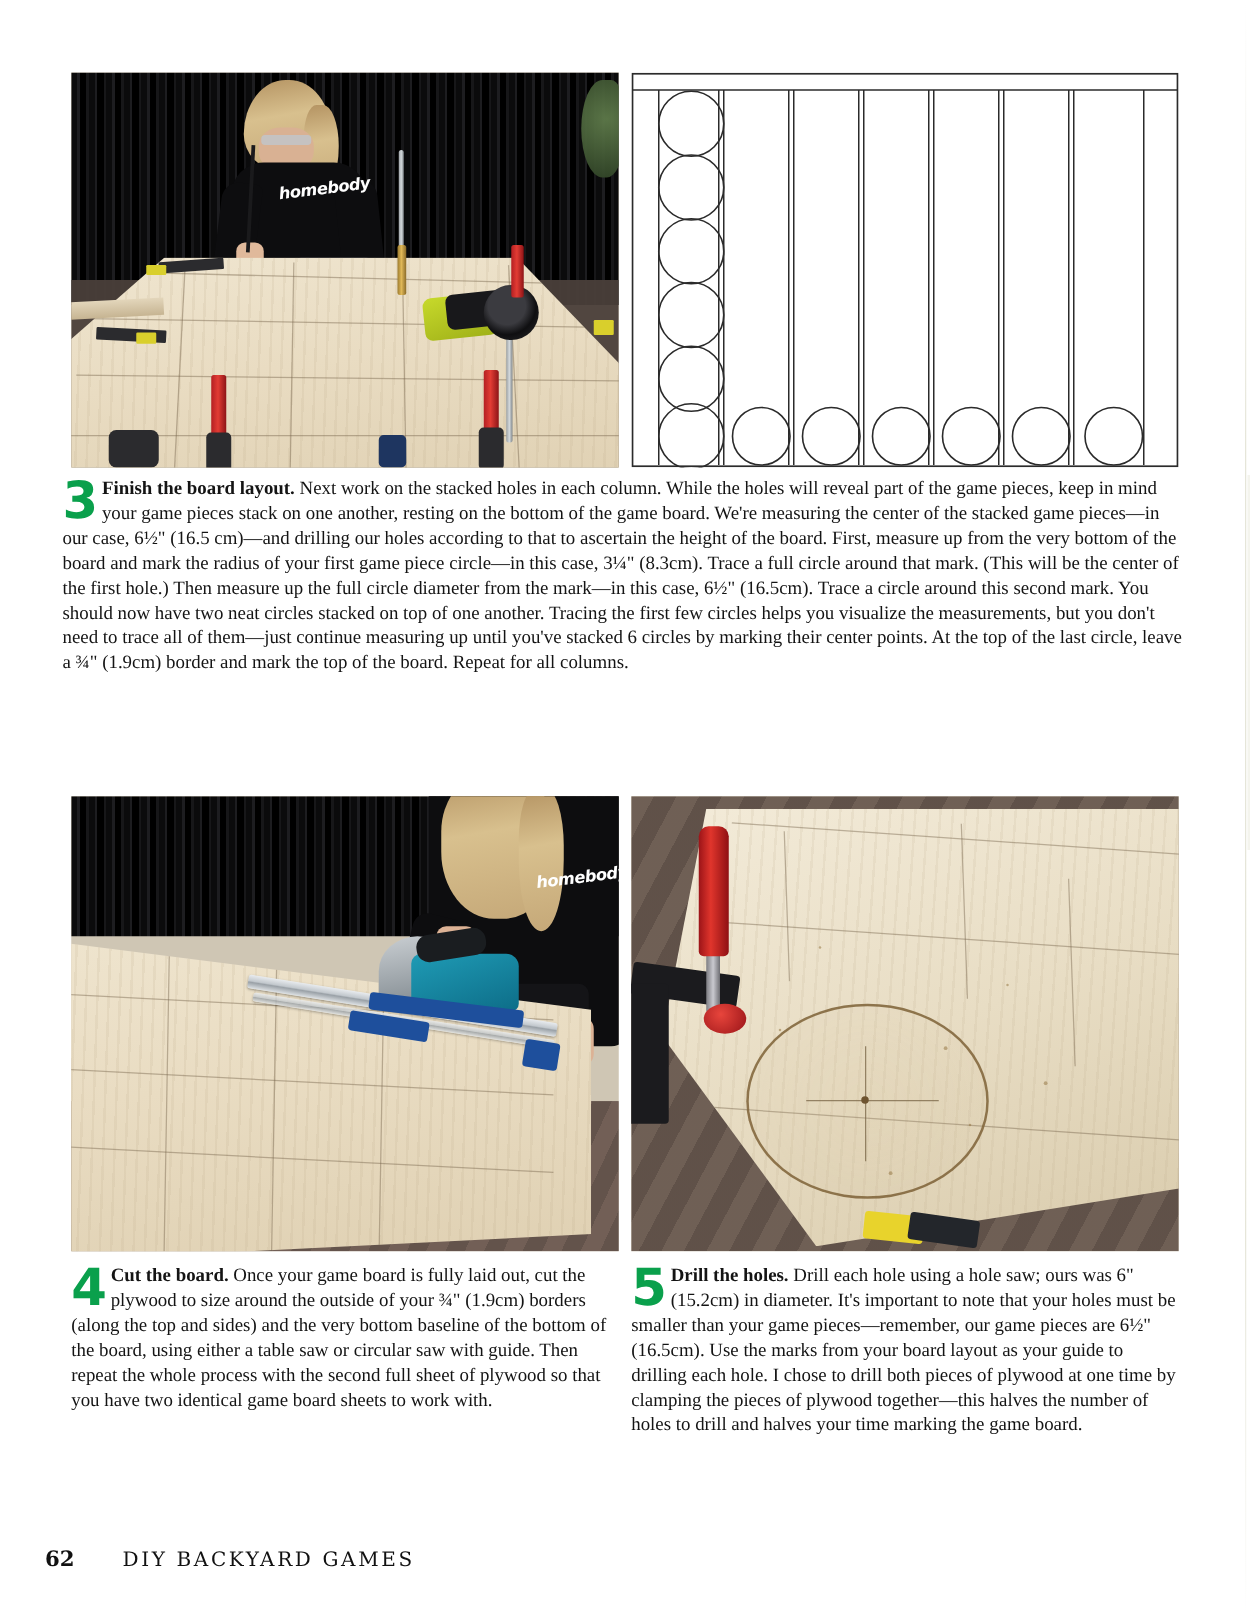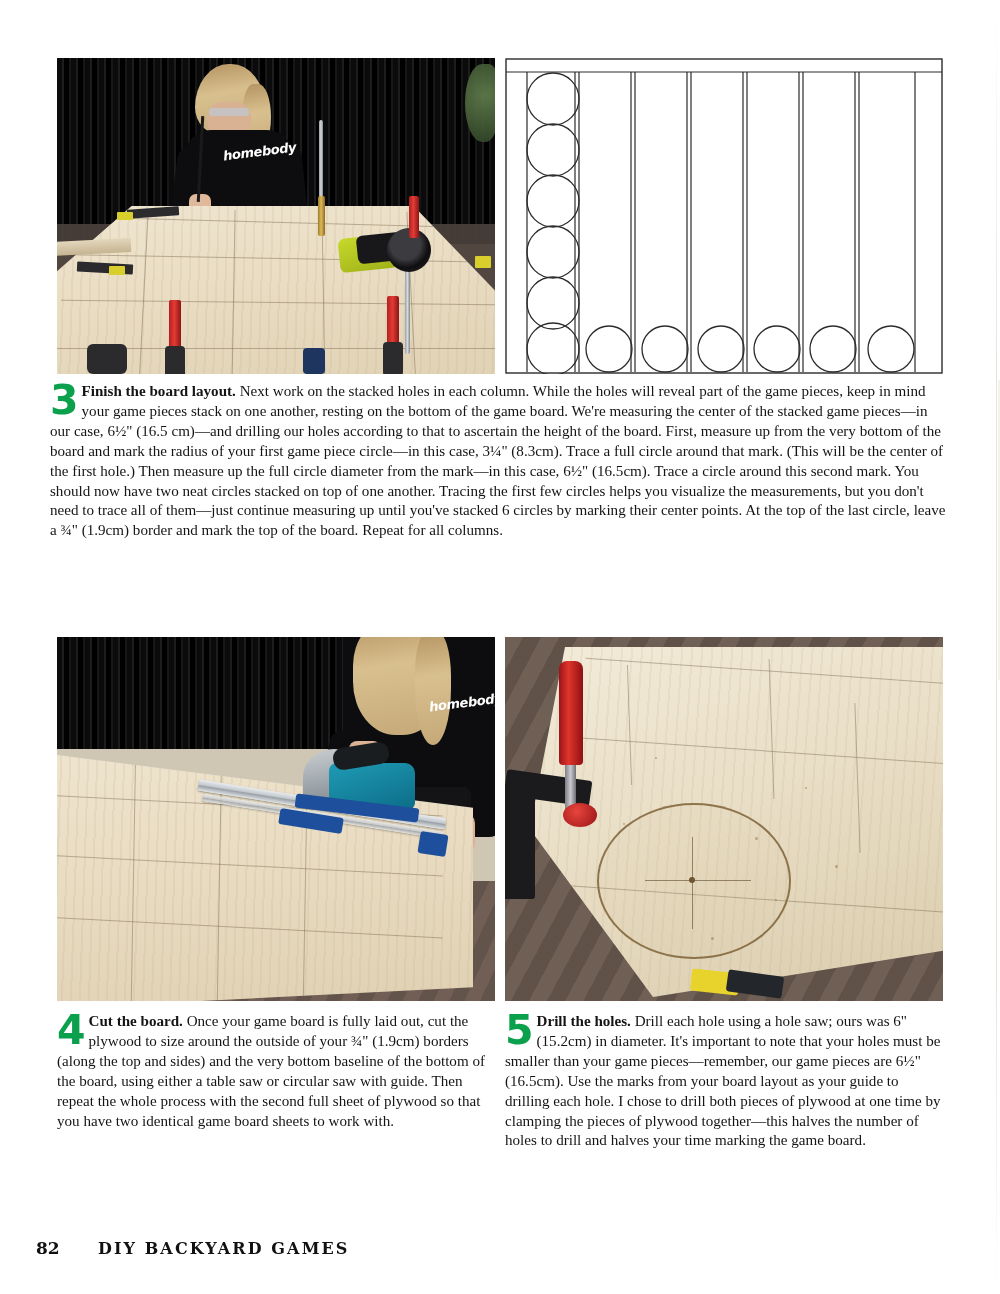--- a/index.html
+++ b/index.html
@@ -211,21 +211,21 @@
   }
   #footer .pageno {
     font-family: "DejaVu Serif", "Liberation Serif", serif;
     font-weight: bold;
     font-size: 17px;
     color: #111;
     width: 62px;
   }
   #footer .booktitle {
     font-family: "DejaVu Serif", "Liberation Serif", serif;
-    font-weight: bold;
+    font-weight: normal;
     font-size: 16px;
     letter-spacing: 2.1px;
     color: #111;
   }
 </style>
 </head>
 <body>
 
 <div class="page-edge"></div>
 <div class="page-edge2"></div>
@@ -421,15 +421,15 @@
   </p>
 </div>
 
 <div class="step" id="step5">
   <p>
     <span class="stepnum" style="color: rgb(10, 160, 76);">5</span><span class="lead">Drill the holes.</span><span> Drill each hole using a hole saw; ours was 6" (15.2cm) in diameter. It's important to note that your holes must be smaller than your game pieces—remember, our game pieces are 6½" (16.5cm). Use the marks from your board layout as your guide to drilling each hole. I chose to drill both pieces of plywood at one time by clamping the pieces of plywood together—this halves the number of holes to drill and halves your time marking the game board.</span>
   </p>
 </div>
 
 <div id="footer">
-  <span class="pageno">82</span>
+  <span class="pageno">62</span>
   <span class="booktitle">DIY BACKYARD GAMES</span>
 </div>
 
 </body></html>

